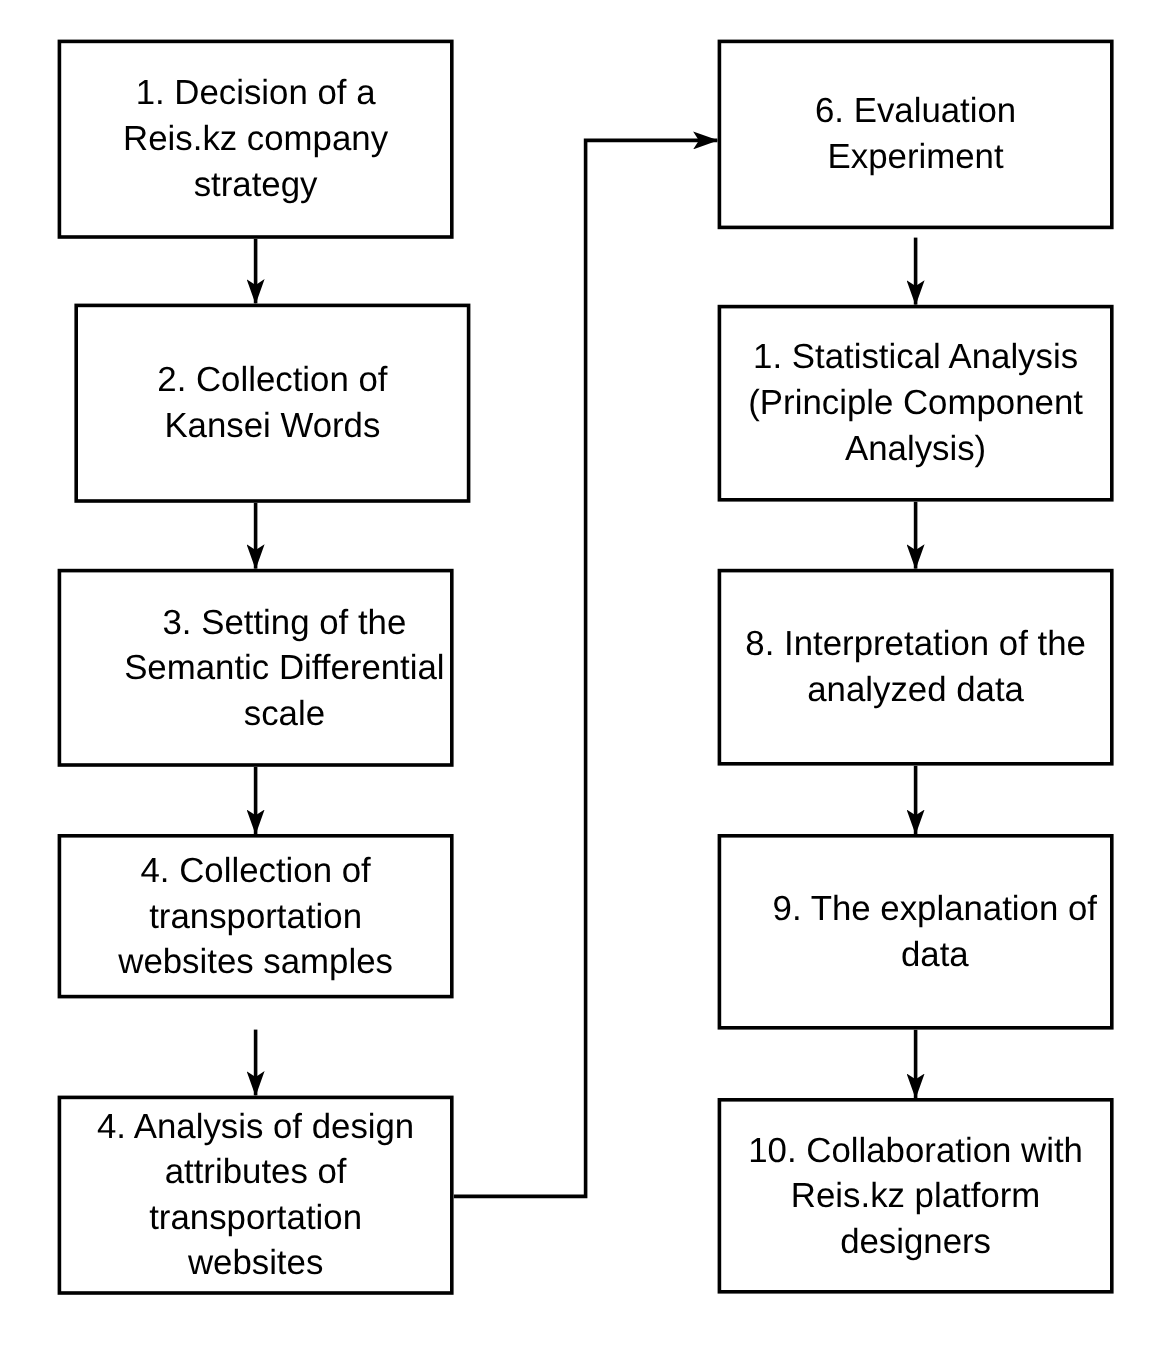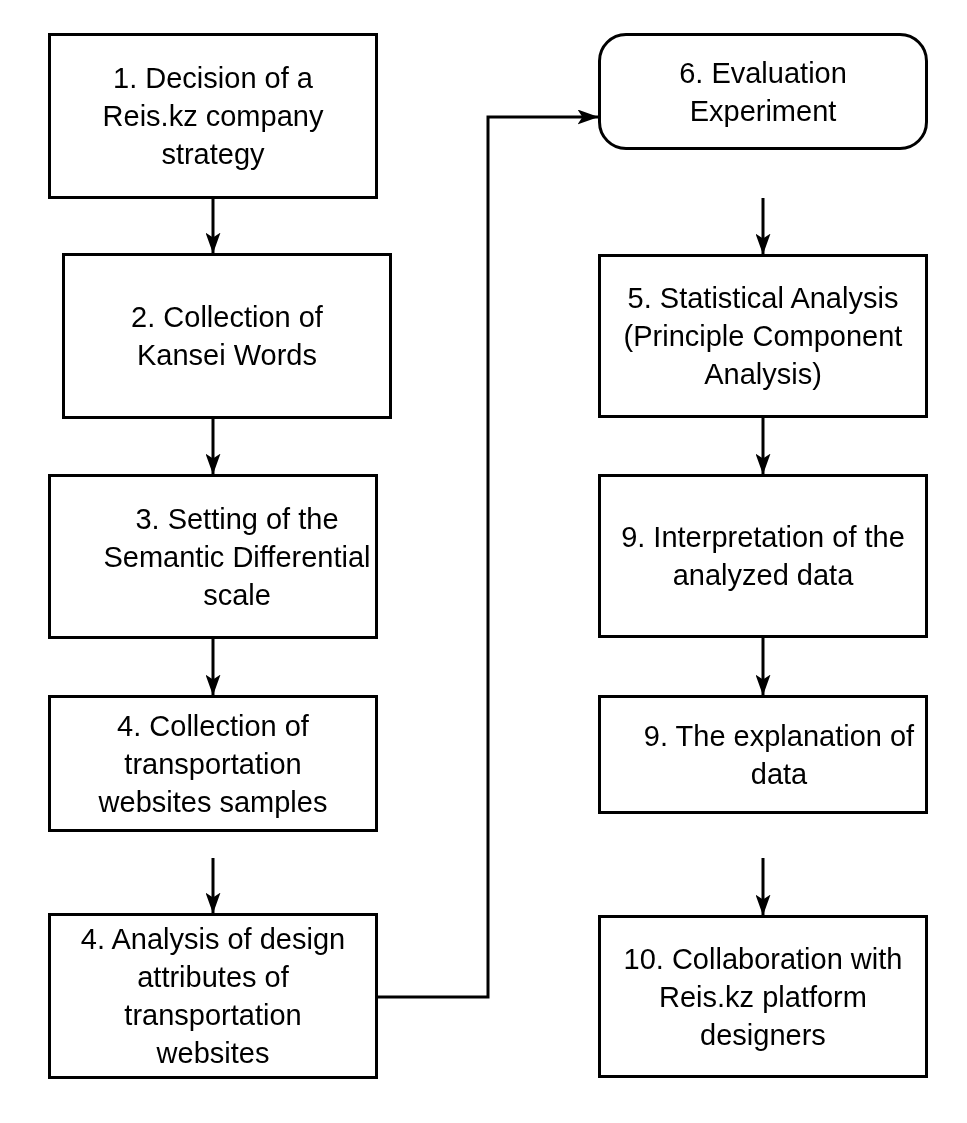--- a/index.html
+++ b/index.html
@@ -30,24 +30,24 @@
     font-weight:400;
   }
   
   .col-left{left:48px;width:330px;}
   .col-right{left:598px;width:330px;}
   .b1{top:33px;height:166px;}
   .b2{top:253px;height:166px;margin-left:14px;}
   .b3{top:474px;height:165px;padding-left:48px;}
   .b4{top:695px;height:137px;}
   .b5{top:913px;height:166px;}
-  .b6{top:33px;height:117px;border-radius:28px;}
+  .b6{top:33px;height:158px;}
   .b7{top:254px;height:164px;}
   .b8{top:474px;height:164px;}
-  .b9{top:695px;height:119px;padding-left:32px;}
+  .b9{top:695px;height:163px;padding-left:32px;}
   .b10{top:915px;height:163px;}
 </style>
 </head>
 <body>
 
 <div class="canvas">
 
   <svg class="arrows" width="967" height="1123" viewBox="0 0 967 1123">
     <defs>
       <marker id="arrowhead" markerWidth="7" markerHeight="5" refX="6.8" refY="2.5" orient="auto" markerUnits="strokeWidth">
@@ -92,26 +92,26 @@
 attributes of
 transportation
 websites</span>
   </div>
 
   <div class="box col-right b6">
     <span class="label">6. Evaluation
 Experiment</span>
   </div>
   <div class="box col-right b7">
-    <span class="label">5. Statistical Analysis
+    <span class="label">1. Statistical Analysis
 (Principle Component
 Analysis)</span>
   </div>
   <div class="box col-right b8">
-    <span class="label">9. Interpretation of the
+    <span class="label">8. Interpretation of the
 analyzed data</span>
   </div>
   <div class="box col-right b9">
     <span class="label">9. The explanation of
 data</span>
   </div>
   <div class="box col-right b10">
     <span class="label">10. Collaboration with
 Reis.kz platform
 designers</span>

